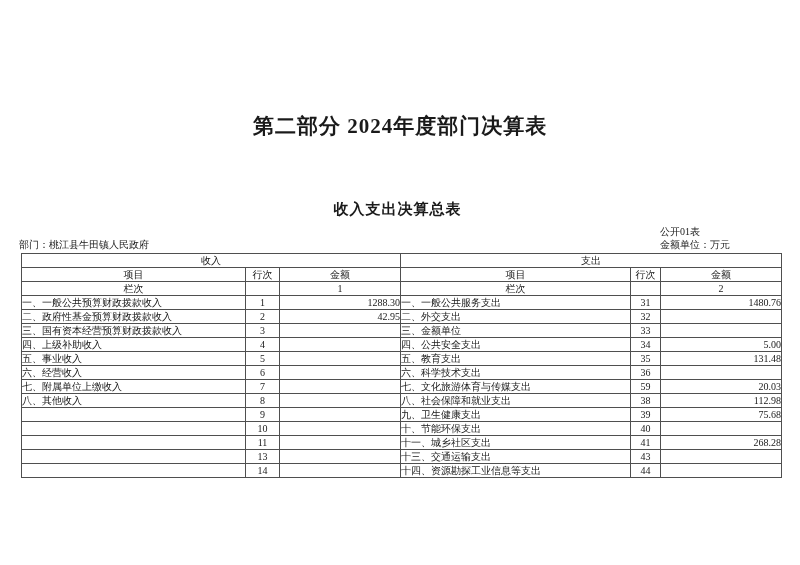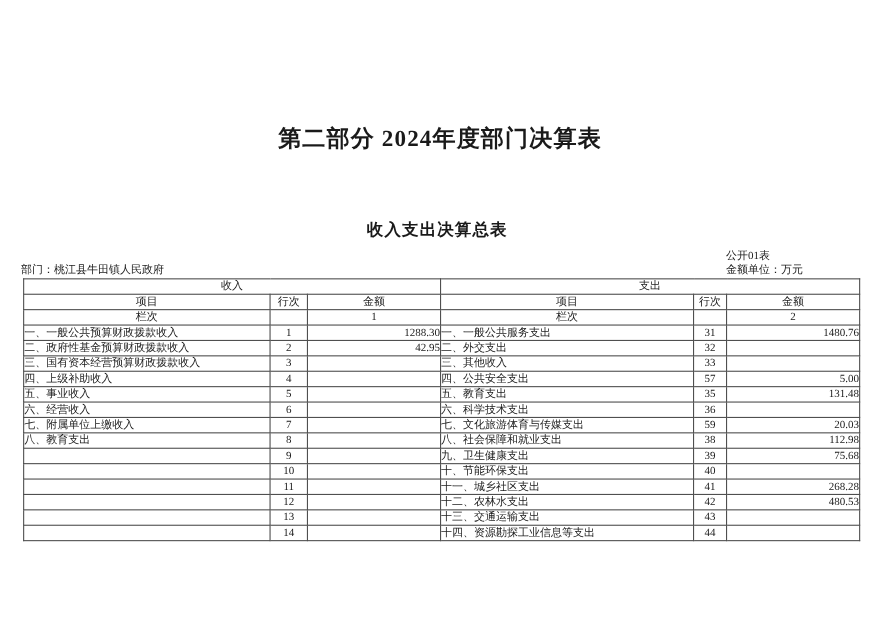--- a/index.html
+++ b/index.html
@@ -105,30 +105,30 @@
       <td class="c-center">2</td>
       <td class="c-amt">42.95</td>
       <td class="c-item">二、外交支出</td>
       <td class="c-center">32</td>
       <td class="c-amt"></td>
     </tr>
     <tr>
       <td class="c-item">三、国有资本经营预算财政拨款收入</td>
       <td class="c-center">3</td>
       <td class="c-amt"></td>
-      <td class="c-item">三、其他收入</td>
+      <td class="c-item">三、金额单位</td>
       <td class="c-center">33</td>
       <td class="c-amt"></td>
     </tr>
     <tr>
       <td class="c-item">四、上级补助收入</td>
       <td class="c-center">4</td>
       <td class="c-amt"></td>
       <td class="c-item">四、公共安全支出</td>
-      <td class="c-center">57</td>
+      <td class="c-center">34</td>
       <td class="c-amt">5.00</td>
     </tr>
     <tr>
       <td class="c-item">五、事业收入</td>
       <td class="c-center">5</td>
       <td class="c-amt"></td>
       <td class="c-item">五、教育支出</td>
       <td class="c-center">35</td>
       <td class="c-amt">131.48</td>
     </tr>
@@ -142,21 +142,21 @@
     </tr>
     <tr>
       <td class="c-item">七、附属单位上缴收入</td>
       <td class="c-center">7</td>
       <td class="c-amt"></td>
       <td class="c-item">七、文化旅游体育与传媒支出</td>
       <td class="c-center">59</td>
       <td class="c-amt">20.03</td>
     </tr>
     <tr>
-      <td class="c-item">八、教育支出</td>
+      <td class="c-item">八、其他收入</td>
       <td class="c-center">8</td>
       <td class="c-amt"></td>
       <td class="c-item">八、社会保障和就业支出</td>
       <td class="c-center">38</td>
       <td class="c-amt">112.98</td>
     </tr>
     <tr>
       <td class="c-item"></td>
       <td class="c-center">9</td>
       <td class="c-amt"></td>
@@ -172,28 +172,20 @@
       <td class="c-center">40</td>
       <td class="c-amt"></td>
     </tr>
     <tr>
       <td class="c-item"></td>
       <td class="c-center">11</td>
       <td class="c-amt"></td>
       <td class="c-item">十一、城乡社区支出</td>
       <td class="c-center">41</td>
       <td class="c-amt">268.28</td>
-    </tr>
-    <tr>
-      <td class="c-item"></td>
-      <td class="c-center">12</td>
-      <td class="c-amt"></td>
-      <td class="c-item">十二、农林水支出</td>
-      <td class="c-center">42</td>
-      <td class="c-amt">480.53</td>
     </tr>
     <tr>
       <td class="c-item"></td>
       <td class="c-center">13</td>
       <td class="c-amt"></td>
       <td class="c-item">十三、交通运输支出</td>
       <td class="c-center">43</td>
       <td class="c-amt"></td>
     </tr>
     <tr>

